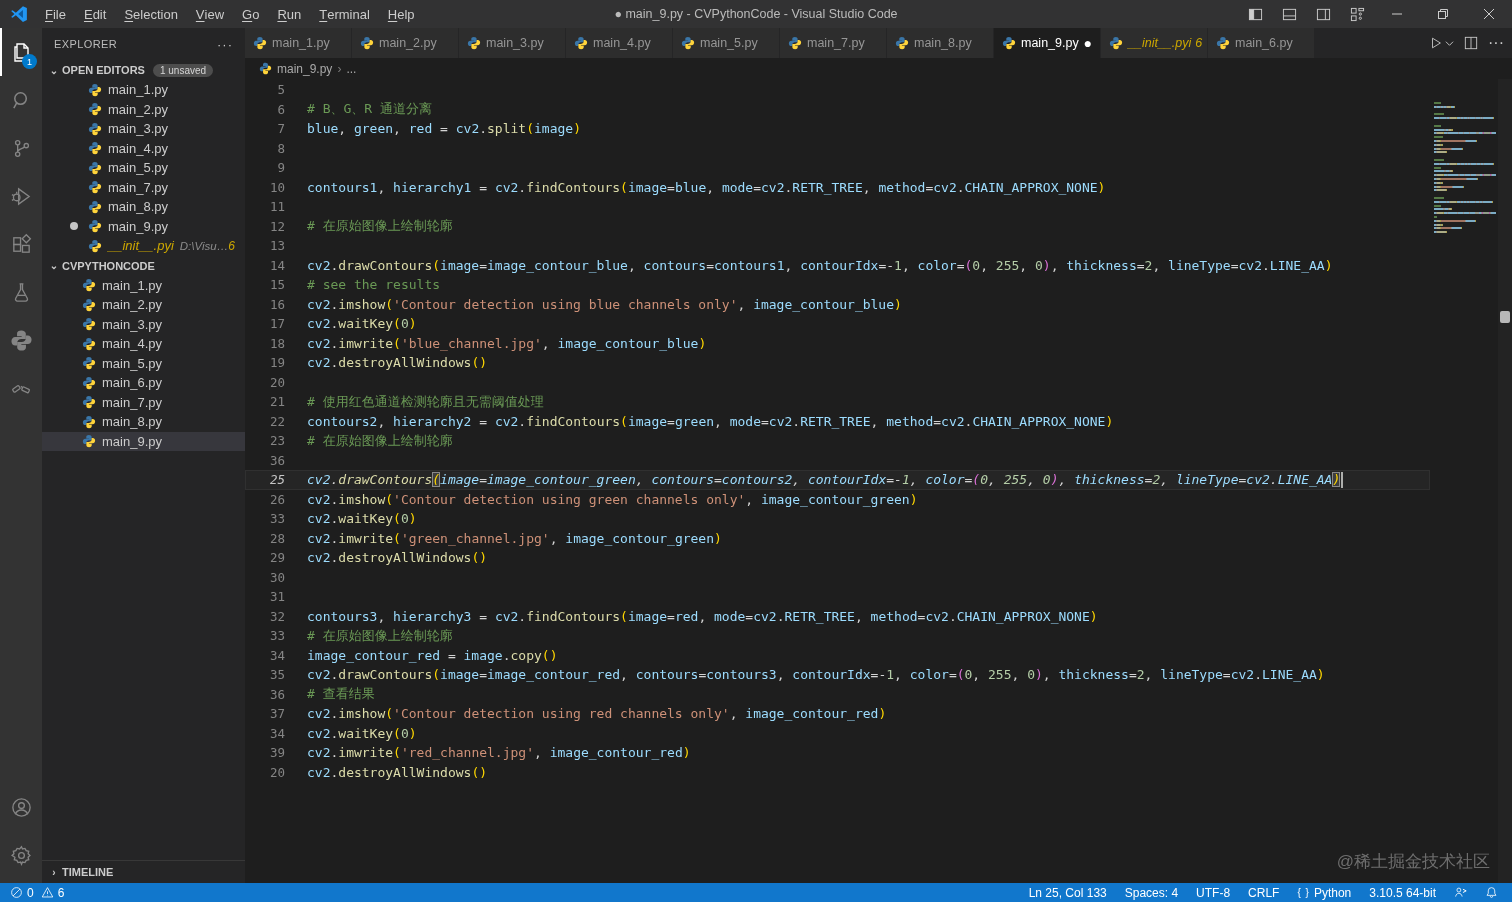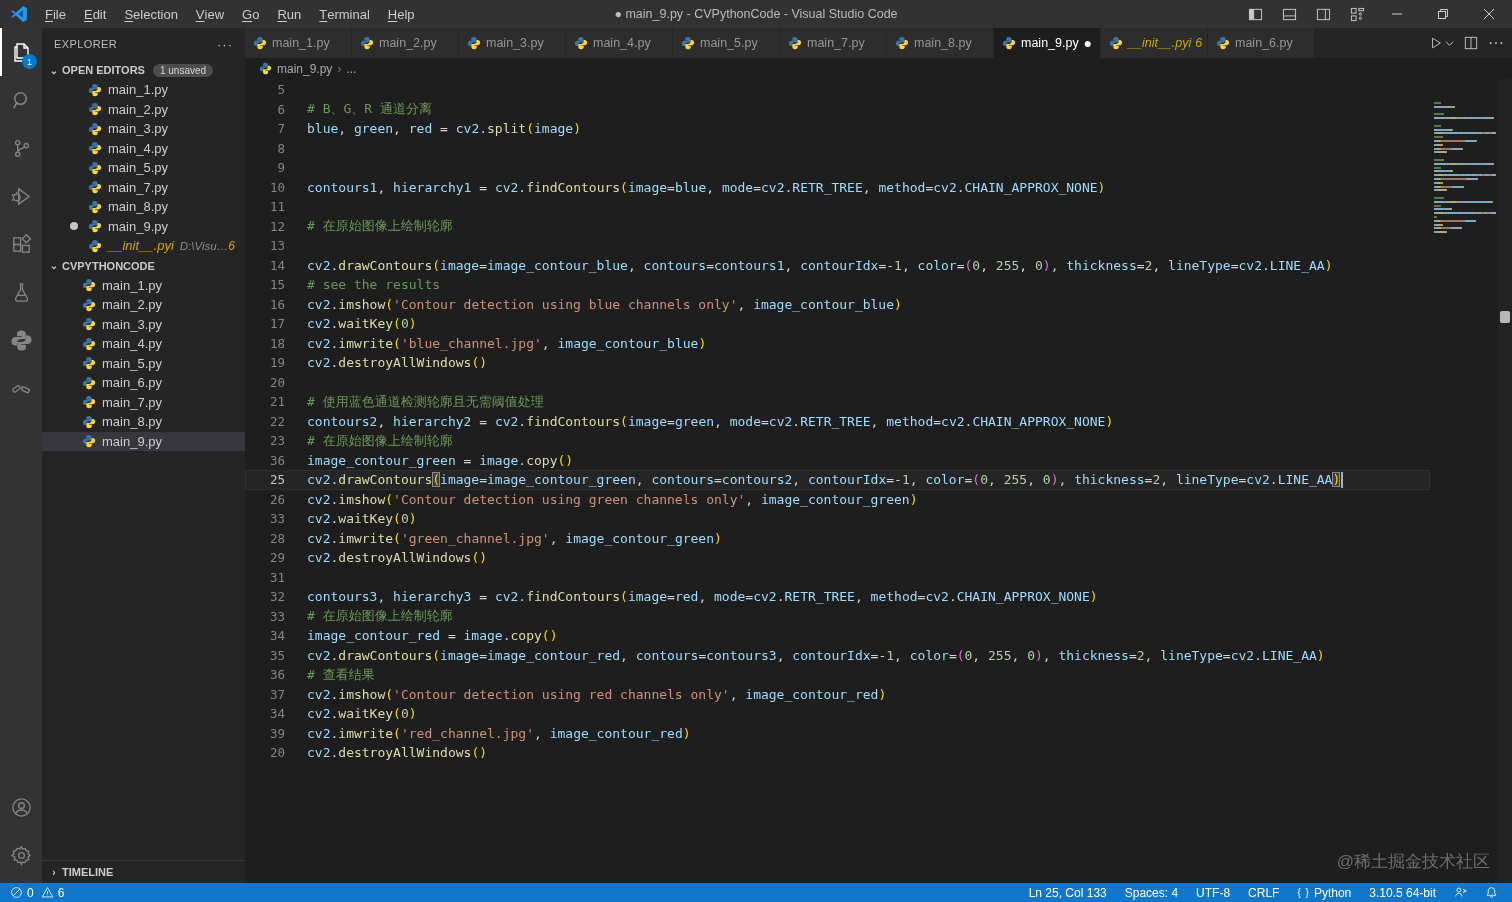--- a/index.html
+++ b/index.html
@@ -70,21 +70,21 @@
   .breadcrumb { height:21px; display:flex; align-items:center; background:#1e1e1e; color:#a9a9a9;
     font-size:12px; padding-left:14px; flex:0 0 21px; }
   .breadcrumb .py-icon { width:13px; height:13px; margin-right:5px; }
   .breadcrumb .sep { margin:0 5px; color:#7a7a7a; }
 
   
   .editor { flex:1; position:relative; background:#1e1e1e; overflow:hidden; }
   .code { position:absolute; left:0; top:1px; right:82px; font-family:"DejaVu Sans Mono","Liberation Mono",monospace;
     font-size:13px; }
   .code-line { height:19.5px; display:flex; align-items:center; white-space:pre; }
-  .code-line.current { background:rgba(255,255,255,0.035); box-shadow:inset 0 0 0 1px rgba(255,255,255,0.05); }
+  .code-line.current { background:rgba(255,255,255,0.035); box-shadow:inset 0 0 0 1px rgba(255,255,255,0.05);font-style:italic; }
   .line-no { width:62px; text-align:right; padding-right:22px; color:#858585; flex:0 0 62px; font-size:12.5px; }
   .current .line-no { color:#c6c6c6; }
   .lc { flex:1; overflow:hidden; }
   .tok-c { color:var(--comment); } .tok-v { color:var(--ident); } .tok-f { color:var(--func); }
   .tok-s { color:var(--string); } .tok-n { color:var(--number); } .tok-p { color:var(--plain); }
   .tok-b1 { color:var(--bracket1); } .tok-b2 { color:var(--bracket2); }
   .tok-bm { color:var(--bracket1); background:rgba(110,110,110,0.35); box-shadow:0 0 0 1px #8a8a8a inset; }
   .cursor { display:inline-block; width:2px; height:16px; background:#aeafad; vertical-align:middle; margin-left:1px; }
 
   
@@ -521,29 +521,30 @@
             <div class="code-line"><span class="line-no">11</span><span class="lc"></span></div>
             <div class="code-line"><span class="line-no">12</span><span class="lc"><span class="tok tok-c"># 在原始图像上绘制轮廓</span></span></div>
             <div class="code-line"><span class="line-no">13</span></div>
             <div class="code-line"><span class="line-no">14</span><span class="lc"><span class="tok tok-v">cv2</span><span class="tok tok-p">.</span><span class="tok tok-f">drawContours</span><span class="tok tok-b1">(</span><span class="tok tok-v">image</span><span class="tok tok-p">=</span><span class="tok tok-v">image_contour_blue</span><span class="tok tok-p">, </span><span class="tok tok-v">contours</span><span class="tok tok-p">=</span><span class="tok tok-v">contours1</span><span class="tok tok-p">, </span><span class="tok tok-v">contourIdx</span><span class="tok tok-p">=-</span><span class="tok tok-n">1</span><span class="tok tok-p">, </span><span class="tok tok-v">color</span><span class="tok tok-p">=</span><span class="tok tok-b2">(</span><span class="tok tok-n">0</span><span class="tok tok-p">, </span><span class="tok tok-n">255</span><span class="tok tok-p">, </span><span class="tok tok-n">0</span><span class="tok tok-b2">)</span><span class="tok tok-p">, </span><span class="tok tok-v">thickness</span><span class="tok tok-p">=</span><span class="tok tok-n">2</span><span class="tok tok-p">, </span><span class="tok tok-v">lineType</span><span class="tok tok-p">=</span><span class="tok tok-v">cv2</span><span class="tok tok-p">.</span><span class="tok tok-v">LINE_AA</span><span class="tok tok-b1">)</span></span></div>
             <div class="code-line"><span class="line-no">15</span><span class="lc"><span class="tok tok-c"># see the results</span></span></div>
             <div class="code-line"><span class="line-no">16</span><span class="lc"><span class="tok tok-v">cv2</span><span class="tok tok-p">.</span><span class="tok tok-f">imshow</span><span class="tok tok-b1">(</span><span class="tok tok-s">'Contour detection using blue channels only'</span><span class="tok tok-p">, </span><span class="tok tok-v">image_contour_blue</span><span class="tok tok-b1">)</span></span></div>
             <div class="code-line"><span class="line-no">17</span><span class="lc"><span class="tok tok-v">cv2</span><span class="tok tok-p">.</span><span class="tok tok-f">waitKey</span><span class="tok tok-b1">(</span><span class="tok tok-n">0</span><span class="tok tok-b1">)</span></span></div>
             <div class="code-line"><span class="line-no">18</span><span class="lc"><span class="tok tok-v">cv2</span><span class="tok tok-p">.</span><span class="tok tok-f">imwrite</span><span class="tok tok-b1">(</span><span class="tok tok-s">'blue_channel.jpg'</span><span class="tok tok-p">, </span><span class="tok tok-v">image_contour_blue</span><span class="tok tok-b1">)</span></span></div>
             <div class="code-line"><span class="line-no">19</span><span class="lc"><span class="tok tok-v">cv2</span><span class="tok tok-p">.</span><span class="tok tok-f">destroyAllWindows</span><span class="tok tok-b1">()</span></span></div>
             <div class="code-line"><span class="line-no">20</span><span class="lc"></span></div>
-            <div class="code-line"><span class="line-no">21</span><span class="lc"><span class="tok tok-c"># 使用蓝色通道检测轮廓且无需阈值处理</span></span></div>
+            <div class="code-line"><span class="line-no">21</span><span class="lc"><span class="tok tok-c"># 使用红色通道检测轮廓且无需阈值处理</span></span></div>
             <div class="code-line"><span class="line-no">22</span><span class="lc"><span class="tok tok-v">contours2</span><span class="tok tok-p">, </span><span class="tok tok-v">hierarchy2</span><span class="tok tok-p"> = </span><span class="tok tok-v">cv2</span><span class="tok tok-p">.</span><span class="tok tok-f">findContours</span><span class="tok tok-b1">(</span><span class="tok tok-v">image</span><span class="tok tok-p">=</span><span class="tok tok-v">green</span><span class="tok tok-p">, </span><span class="tok tok-v">mode</span><span class="tok tok-p">=</span><span class="tok tok-v">cv2</span><span class="tok tok-p">.</span><span class="tok tok-v">RETR_TREE</span><span class="tok tok-p">, </span><span class="tok tok-v">method</span><span class="tok tok-p">=</span><span class="tok tok-v">cv2</span><span class="tok tok-p">.</span><span class="tok tok-v">CHAIN_APPROX_NONE</span><span class="tok tok-b1">)</span></span></div>
             <div class="code-line"><span class="line-no">23</span><span class="lc"><span class="tok tok-c"># 在原始图像上绘制轮廓</span></span></div>
-            <div class="code-line"><span class="line-no">36</span><span class="lc"><span class="tok tok-v">image_contour_green</span><span class="tok tok-p"> = </span><span class="tok tok-v">image</span><span class="tok tok-p">.</span><span class="tok tok-f">copy</span><span class="tok tok-b1">()</span></span></div>
+            <div class="code-line"><span class="line-no">36</span></div>
             <div class="code-line current"><span class="line-no">25</span><span class="lc"><span class="tok tok-v">cv2</span><span class="tok tok-p">.</span><span class="tok tok-f">drawContours</span><span class="tok tok-bm">(</span><span class="tok tok-v">image</span><span class="tok tok-p">=</span><span class="tok tok-v">image_contour_green</span><span class="tok tok-p">, </span><span class="tok tok-v">contours</span><span class="tok tok-p">=</span><span class="tok tok-v">contours2</span><span class="tok tok-p">, </span><span class="tok tok-v">contourIdx</span><span class="tok tok-p">=-</span><span class="tok tok-n">1</span><span class="tok tok-p">, </span><span class="tok tok-v">color</span><span class="tok tok-p">=</span><span class="tok tok-b2">(</span><span class="tok tok-n">0</span><span class="tok tok-p">, </span><span class="tok tok-n">255</span><span class="tok tok-p">, </span><span class="tok tok-n">0</span><span class="tok tok-b2">)</span><span class="tok tok-p">, </span><span class="tok tok-v">thickness</span><span class="tok tok-p">=</span><span class="tok tok-n">2</span><span class="tok tok-p">, </span><span class="tok tok-v">lineType</span><span class="tok tok-p">=</span><span class="tok tok-v">cv2</span><span class="tok tok-p">.</span><span class="tok tok-v">LINE_AA</span><span class="tok tok-bm">)</span><span class="cursor"></span></span></div>
             <div class="code-line"><span class="line-no">26</span><span class="lc"><span class="tok tok-v">cv2</span><span class="tok tok-p">.</span><span class="tok tok-f">imshow</span><span class="tok tok-b1">(</span><span class="tok tok-s">'Contour detection using green channels only'</span><span class="tok tok-p">, </span><span class="tok tok-v">image_contour_green</span><span class="tok tok-b1">)</span></span></div>
             <div class="code-line"><span class="line-no">33</span><span class="lc"><span class="tok tok-v">cv2</span><span class="tok tok-p">.</span><span class="tok tok-f">waitKey</span><span class="tok tok-b1">(</span><span class="tok tok-n">0</span><span class="tok tok-b1">)</span></span></div>
             <div class="code-line"><span class="line-no">28</span><span class="lc"><span class="tok tok-v">cv2</span><span class="tok tok-p">.</span><span class="tok tok-f">imwrite</span><span class="tok tok-b1">(</span><span class="tok tok-s">'green_channel.jpg'</span><span class="tok tok-p">, </span><span class="tok tok-v">image_contour_green</span><span class="tok tok-b1">)</span></span></div>
             <div class="code-line"><span class="line-no">29</span><span class="lc"><span class="tok tok-v">cv2</span><span class="tok tok-p">.</span><span class="tok tok-f">destroyAllWindows</span><span class="tok tok-b1">()</span></span></div>
+            <div class="code-line"><span class="line-no">30</span><span class="lc"></span></div>
             <div class="code-line"><span class="line-no">31</span></div>
             <div class="code-line"><span class="line-no">32</span><span class="lc"><span class="tok tok-v">contours3</span><span class="tok tok-p">, </span><span class="tok tok-v">hierarchy3</span><span class="tok tok-p"> = </span><span class="tok tok-v">cv2</span><span class="tok tok-p">.</span><span class="tok tok-f">findContours</span><span class="tok tok-b1">(</span><span class="tok tok-v">image</span><span class="tok tok-p">=</span><span class="tok tok-v">red</span><span class="tok tok-p">, </span><span class="tok tok-v">mode</span><span class="tok tok-p">=</span><span class="tok tok-v">cv2</span><span class="tok tok-p">.</span><span class="tok tok-v">RETR_TREE</span><span class="tok tok-p">, </span><span class="tok tok-v">method</span><span class="tok tok-p">=</span><span class="tok tok-v">cv2</span><span class="tok tok-p">.</span><span class="tok tok-v">CHAIN_APPROX_NONE</span><span class="tok tok-b1">)</span></span></div>
             <div class="code-line"><span class="line-no">33</span><span class="lc"><span class="tok tok-c"># 在原始图像上绘制轮廓</span></span></div>
             <div class="code-line"><span class="line-no">34</span><span class="lc"><span class="tok tok-v">image_contour_red</span><span class="tok tok-p"> = </span><span class="tok tok-v">image</span><span class="tok tok-p">.</span><span class="tok tok-f">copy</span><span class="tok tok-b1">()</span></span></div>
             <div class="code-line"><span class="line-no">35</span><span class="lc"><span class="tok tok-v">cv2</span><span class="tok tok-p">.</span><span class="tok tok-f">drawContours</span><span class="tok tok-b1">(</span><span class="tok tok-v">image</span><span class="tok tok-p">=</span><span class="tok tok-v">image_contour_red</span><span class="tok tok-p">, </span><span class="tok tok-v">contours</span><span class="tok tok-p">=</span><span class="tok tok-v">contours3</span><span class="tok tok-p">, </span><span class="tok tok-v">contourIdx</span><span class="tok tok-p">=-</span><span class="tok tok-n">1</span><span class="tok tok-p">, </span><span class="tok tok-v">color</span><span class="tok tok-p">=</span><span class="tok tok-b2">(</span><span class="tok tok-n">0</span><span class="tok tok-p">, </span><span class="tok tok-n">255</span><span class="tok tok-p">, </span><span class="tok tok-n">0</span><span class="tok tok-b2">)</span><span class="tok tok-p">, </span><span class="tok tok-v">thickness</span><span class="tok tok-p">=</span><span class="tok tok-n">2</span><span class="tok tok-p">, </span><span class="tok tok-v">lineType</span><span class="tok tok-p">=</span><span class="tok tok-v">cv2</span><span class="tok tok-p">.</span><span class="tok tok-v">LINE_AA</span><span class="tok tok-b1">)</span></span></div>
             <div class="code-line"><span class="line-no">36</span><span class="lc"><span class="tok tok-c"># 查看结果</span></span></div>
             <div class="code-line"><span class="line-no">37</span><span class="lc"><span class="tok tok-v">cv2</span><span class="tok tok-p">.</span><span class="tok tok-f">imshow</span><span class="tok tok-b1">(</span><span class="tok tok-s">'Contour detection using red channels only'</span><span class="tok tok-p">, </span><span class="tok tok-v">image_contour_red</span><span class="tok tok-b1">)</span></span></div>
             <div class="code-line"><span class="line-no">34</span><span class="lc"><span class="tok tok-v">cv2</span><span class="tok tok-p">.</span><span class="tok tok-f">waitKey</span><span class="tok tok-b1">(</span><span class="tok tok-n">0</span><span class="tok tok-b1">)</span></span></div>
             <div class="code-line"><span class="line-no">39</span><span class="lc"><span class="tok tok-v">cv2</span><span class="tok tok-p">.</span><span class="tok tok-f">imwrite</span><span class="tok tok-b1">(</span><span class="tok tok-s">'red_channel.jpg'</span><span class="tok tok-p">, </span><span class="tok tok-v">image_contour_red</span><span class="tok tok-b1">)</span></span></div>
             <div class="code-line"><span class="line-no">20</span><span class="lc"><span class="tok tok-v">cv2</span><span class="tok tok-p">.</span><span class="tok tok-f">destroyAllWindows</span><span class="tok tok-b1">()</span></span></div>

